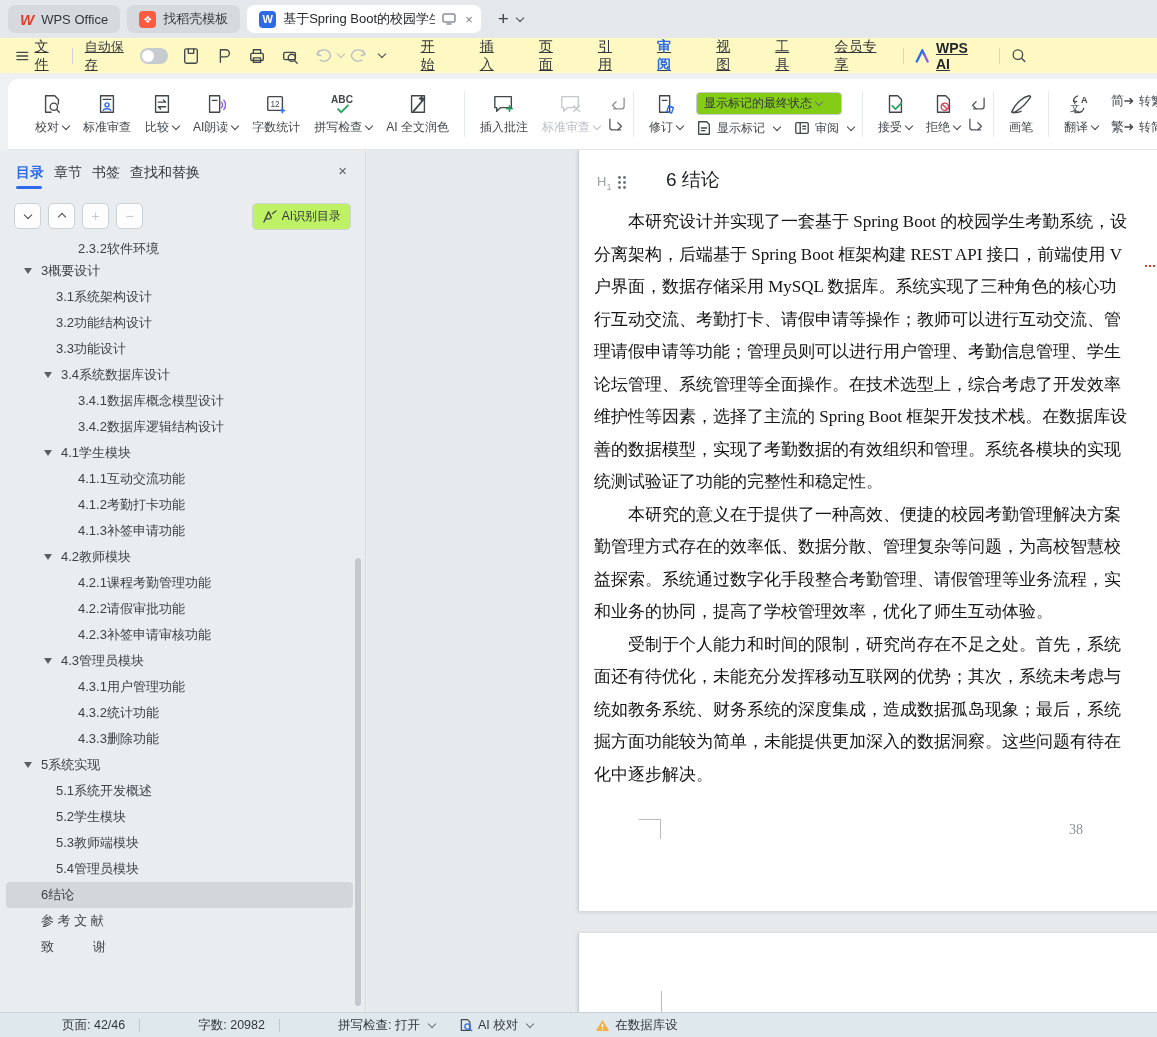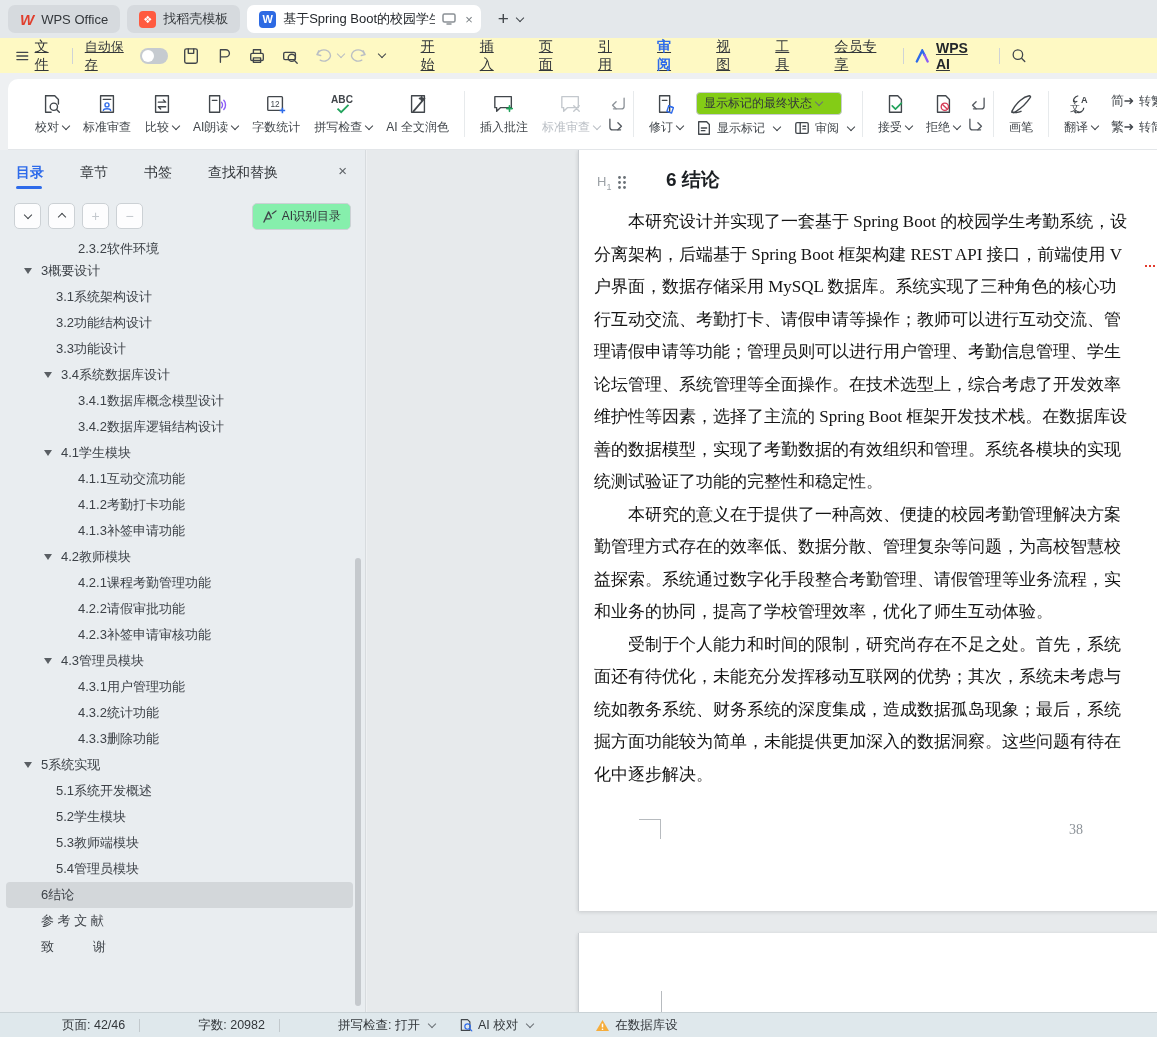--- a/index.html
+++ b/index.html
@@ -47,47 +47,47 @@
   .midcol { display:flex; flex-direction:column; gap:5px; margin-left:6px; }
   .combobox { width:146px; height:23px; border:1px solid #c7ccd1; border-radius:4px; background:#84cc16; font-size:12px; color:#33373b; display:flex; align-items:center; padding:0 7px; justify-content:flex-start; }
   .inlinebtn { display:flex; align-items:center; gap:5px; font-size:12px; color:#41464b; white-space:nowrap; }
   .midrow { display:flex; gap:14px; align-items:center; }
   .cnv { display:flex; align-items:center; }
   .zchar { font-size:13px; color:#41464b; }
 
   
   .main { position:absolute; left:0; top:150px; width:1157px; height:862px; }
   .sidebar { position:absolute; left:0; top:0; width:366px; height:862px; background:#e9edf0; border-right:1px solid #d7dbde; }
-  .side-tabs { position:absolute; left:0; top:0; width:100%; height:45px; display:flex; align-items:center; padding-left:16px; gap:36px; font-size:14px; color:#33373b; }
+  .side-tabs { position:absolute; left:0; top:0; width:100%; height:45px; display:flex; align-items:center; padding-left:16px; gap:10px; font-size:14px; color:#33373b; }
   .stab { position:relative; padding:8px 0; }
   .stab.active { color:#2e6bea; font-weight:bold; }
   .stab.active::after { content:""; position:absolute; left:0; bottom:1px; width:26px; height:3px; border-radius:2px; background:#2e6bea; }
   .side-close { position:absolute; right:18px; top:12px; font-size:15px; color:#5f6368; }
   .side-toolbar { position:absolute; left:14px; top:52px; right:14px; height:28px; display:flex; gap:7px; align-items:center; }
   .sqbtn { width:27px; height:26px; background:#fdfdfe; border:1px solid #ccd1d5; border-radius:5px; display:flex; align-items:center; justify-content:center; color:#41464b; font-size:14px; }
   .sqbtn.disabled { color:#c3c8cd; }
-  .aibtn { margin-left:auto; height:27px; background:#86efac; border:1px solid #ccd1d5; border-radius:5px; display:flex; align-items:center; gap:5px; padding:0 9px; font-size:12px; color:#33373b; }
+  .aibtn { margin-left:auto; height:27px; background:#bef264; border:1px solid #ccd1d5; border-radius:5px; display:flex; align-items:center; gap:5px; padding:0 9px; font-size:12px; color:#33373b; }
   .toc-list { position:absolute; left:6px; right:12px; top:88px; bottom:2px; overflow:hidden; }
   .toc-item { height:26px; display:flex; align-items:center; font-size:13px; color:#3d4248; white-space:nowrap; border-radius:4px; position:relative; }
   .toc-item:first-child { margin-top:-6px;align-items:flex-end; }
   .toc-item.selected { background:#d3d7da; }
   .toc-item .tri { width:0; height:0; border-left:4.5px solid transparent; border-right:4.5px solid transparent; border-top:6px solid #5a5f64; margin-right:9px; flex:none; }
   .lvl1 { padding-left:35px; } .lvl1.has-arrow { padding-left:18px; }
   .lvl2 { padding-left:50px; } .lvl2.has-arrow { padding-left:38px; }
   .lvl3 { padding-left:72px; }
   .side-scroll { position:absolute; right:4px; top:408px; width:6px; height:448px; border-radius:3px; background:#c5c9cd; }
 
   
   .docarea { position:absolute; left:367px; top:0; width:790px; height:862px; background:#e7eaec; overflow:hidden; }
   .page { position:absolute; left:211px; width:620px; background:#ffffff; border-left:1px solid #c9cdd1; box-shadow:0 1px 4px rgba(0,0,0,.14); }
   .page1 { top:0; height:761px; }
   .page2 { top:783px; height:79px; }
   .hmark { position:absolute; left:18px; top:24px; color:#9ba1a6; font-size:13px; display:flex; align-items:center; gap:6px; }
   .hmark sub { font-size:9px; }
-  .dheading { position:absolute; left:87px; top:17px; font-size:19px; font-weight:bold; color:#1b1f23; font-family:"Liberation Sans","DejaVu Sans",sans-serif; }
+  .dheading { position:absolute; left:87px; top:17px; font-size:19px; font-weight:normal; color:#1b1f23; font-family:"Liberation Sans","DejaVu Sans",sans-serif; }
   .docbody { position:absolute; left:15px; top:56px; right:-40px; }
   .dline { height:32.5px; line-height:32.5px; white-space:nowrap; font-family:"Liberation Serif","DejaVu Serif",serif; font-size:17px; color:#141414; }
   .dline.indent { padding-left:34px; }
   .squiggle { position:absolute; left:566px; top:114px; width:14px; height:3px; border-bottom:2px dotted #e23b2e; }
   .pagenum { position:absolute; left:490px; top:672px; font-family:"Liberation Serif","DejaVu Serif",serif; font-size:14px; color:#8d9399; }
   .cornermark { position:absolute; left:60px; top:669px; width:22px; height:20px; border-top:1px solid #b7bbbf; border-right:1px solid #b7bbbf; }
   .topmark { position:absolute; left:82px; top:58px; width:1px; height:21px; background:#b7bbbf; }
 
   
   .statusbar { position:absolute; left:0; top:1012px; width:1157px; height:25px; background:#dfe8ec; border-top:1px solid #c9d2d6; display:flex; align-items:center; padding-left:18px; font-size:12.5px; color:#33373b; gap:14px; }

